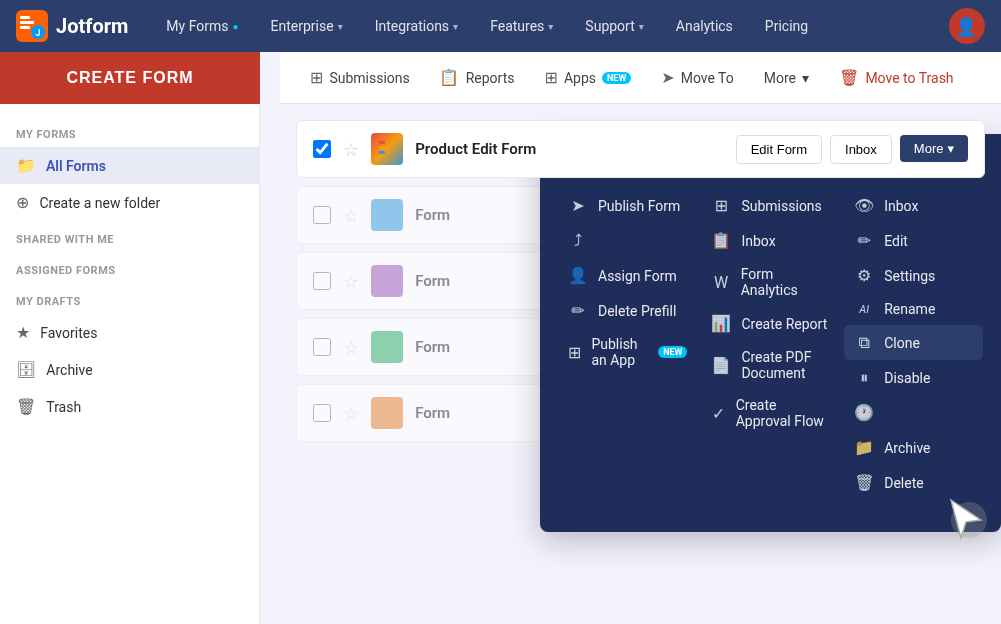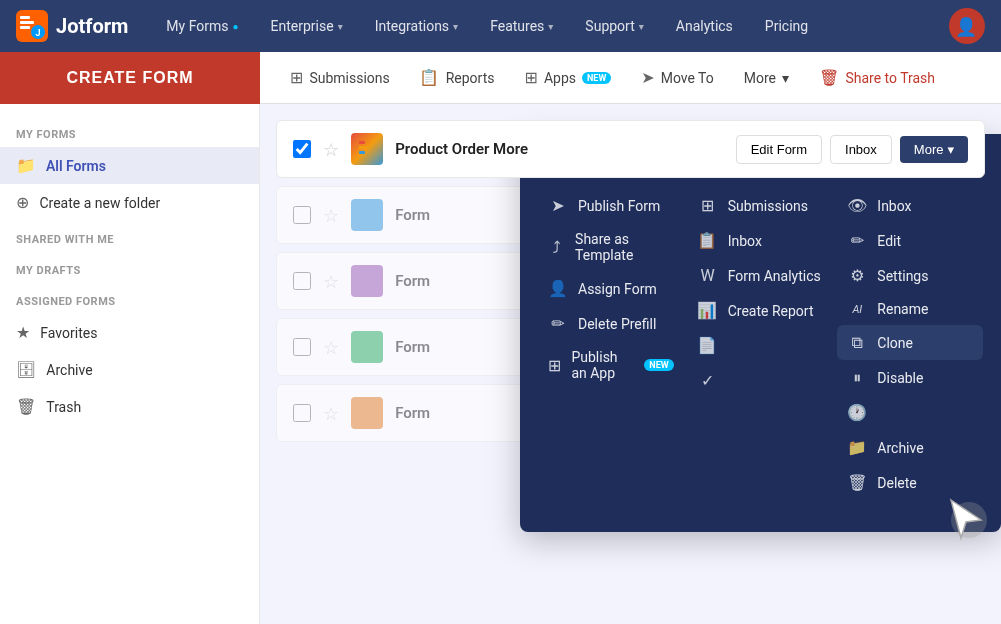--- a/index.html
+++ b/index.html
@@ -166,21 +166,21 @@
       border-radius: 4px;
       background: linear-gradient(135deg, #e74c3c, #f39c12, #3498db);
       flex-shrink: 0;
       display: flex;
       align-items: center;
       justify-content: center;
     }
     .form-row-info { flex: 1; }
     .form-row-title { font-size: 15px; font-weight: 600; color: #222; }
     .form-row-sub { font-size: 12px; color: #999; }
-    .form-row-actions { display: flex; gap: 8px; align-items: center; }
+    .form-row-actions { display: flex; gap: 8px; align-items: flex-start; }
     .btn-edit { background: white; border: 1px solid #ddd; padding: 6px 14px; border-radius: 4px; font-size: 13px; cursor: pointer; }
     .btn-inbox { background: white; border: 1px solid #ddd; padding: 6px 14px; border-radius: 4px; font-size: 13px; cursor: pointer; }
     .btn-more {
       background: #2c3e6b;
       color: white;
       border: none;
       padding: 6px 14px;
       border-radius: 4px;
       font-size: 13px;
       cursor: pointer;
@@ -295,39 +295,39 @@
   <div class="nav-link">
     <span>Analytics</span>
   </div>
   <div class="nav-link">
     <span>Pricing</span>
   </div>
   <div class="nav-spacer"></div>
   <div class="avatar">👤</div>
 </nav>
 
-<div style="position:relative; display:flex; height:572px;">
+<div style="position:relative; display:flex; height:572px;gap:20px;">
 
   <button class="create-form-btn">
     <span>CREATE FORM</span>
   </button>
 
   <aside class="sidebar" style="padding-top:64px;">
     <div class="sidebar-section-label">MY FORMS</div>
     <div class="sidebar-item active">
       <span class="si-icon">📁</span>
       <span>All Forms</span>
     </div>
     <div class="sidebar-item">
       <span class="si-icon">⊕</span>
       <span>Create a new folder</span>
     </div>
     <div class="sidebar-section-label">SHARED WITH ME</div>
+    <div class="sidebar-section-label">ASSIGNED FORMS</div>
     <div class="sidebar-section-label">MY DRAFTS</div>
-    <div class="sidebar-section-label">ASSIGNED FORMS</div>
     <div class="sidebar-item">
       <span class="si-icon sidebar-item-star">★</span>
       <span>Favorites</span>
     </div>
     <div class="sidebar-item">
       <span class="si-icon sidebar-item-archive">🗄</span>
       <span>Archive</span>
     </div>
     <div class="sidebar-item">
       <span class="si-icon sidebar-item-trash">🗑</span>
@@ -354,38 +354,38 @@
       <div class="toolbar-btn">
         <span class="icon">➤</span>
         <span>Move To</span>
       </div>
       <div class="toolbar-btn">
         <span>More</span>
         <span>▾</span>
       </div>
       <div class="toolbar-btn toolbar-btn-danger">
         <span class="icon">🗑</span>
-        <span>Share to Trash</span>
+        <span>Move to Trash</span>
       </div>
     </div>
 
     <div class="main-content" style="background:#f3f3fe;">
 
       <div class="form-row" style="position:relative; z-index:200;">
         <input type="checkbox" class="form-row-checkbox" checked="" style="">
         <span class="form-row-star">☆</span>
         <div class="form-row-icon">
           <svg width="20" height="20" viewBox="0 0 20 20">
               <rect x="2" y="2" width="6" height="3" rx="1" fill="#e74c3c"></rect>
               <rect x="2" y="7" width="8" height="3" rx="1" fill="#f39c12"></rect>
               <rect x="2" y="12" width="6" height="3" rx="1" fill="#3498db"></rect>
             </svg>
         </div>
         <div class="form-row-info">
-          <div class="form-row-title">Product Order More</div>
+          <div class="form-row-title">Product Edit Form</div>
         </div>
         <div class="form-row-actions">
           <button class="btn-edit">Edit Form</button>
           <button class="btn-inbox">Inbox</button>
           <button class="btn-more">
             <span>More</span>
             <span>▾</span>
           </button>
         </div>
       </div>
@@ -427,21 +427,20 @@
         <div class="dropdown-menu">
 
           <div>
             <div class="dropdown-col-title">PUBLISH</div>
             <div class="dropdown-item">
               <span class="dropdown-item-icon">➤</span>
               <span>Publish Form</span>
             </div>
             <div class="dropdown-item">
               <span class="dropdown-item-icon">⤴</span>
-              <span>Share as Template</span>
             </div>
             <div class="dropdown-item">
               <span class="dropdown-item-icon">👤</span>
               <span>Assign Form</span>
             </div>
             <div class="dropdown-item">
               <span class="dropdown-item-icon">✏</span>
               <span>Delete Prefill</span>
             </div>
             <div class="dropdown-item">
@@ -464,23 +463,25 @@
             <div class="dropdown-item">
               <span class="dropdown-item-icon">W</span>
               <span>Form Analytics</span>
             </div>
             <div class="dropdown-item">
               <span class="dropdown-item-icon">📊</span>
               <span>Create Report</span>
             </div>
             <div class="dropdown-item">
               <span class="dropdown-item-icon">📄</span>
+              <span>Create PDF Document</span>
             </div>
             <div class="dropdown-item">
               <span class="dropdown-item-icon">✓</span>
+              <span>Create Approval Flow</span>
             </div>
           </div>
 
           <div>
             <div class="dropdown-col-title">FORM</div>
             <div class="dropdown-item">
               <span class="dropdown-item-icon">👁</span>
               <span>Inbox</span>
             </div>
             <div class="dropdown-item">

